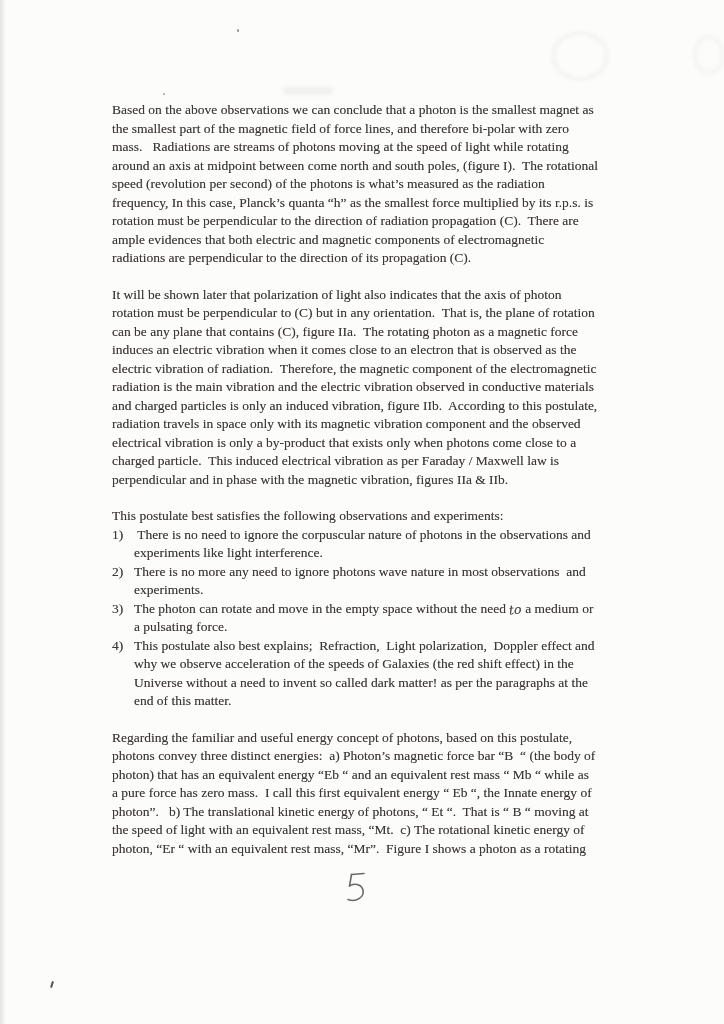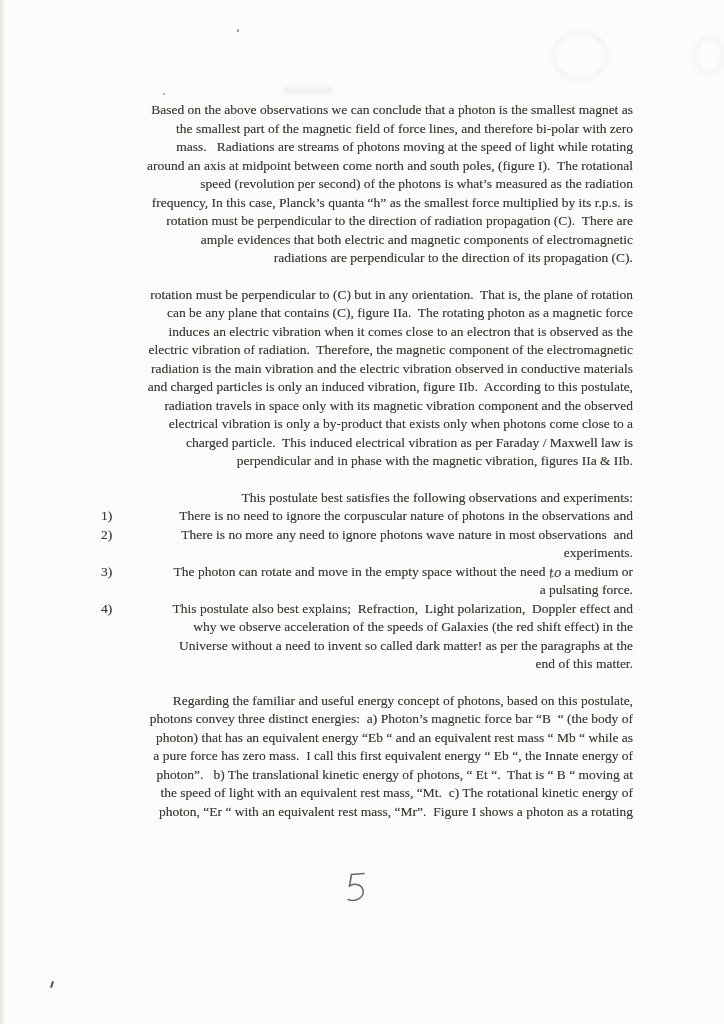--- a/index.html
+++ b/index.html
@@ -7,24 +7,23 @@
   .page{
     position:relative;width:724px;height:1024px;
     background:#fcfcfb;overflow:hidden;
     font-family:"Liberation Serif",serif;color:#3b3733;
   }
   .edge-shadow{
     position:absolute;left:0;top:0;bottom:0;width:6px;
     background:linear-gradient(90deg,#e4e3e0,rgba(252,252,251,0));
   }
   .textblock{
-    position:absolute;left:101px;top:101px;width:532px;
+    position:absolute;left:112px;top:101px;width:532px;
     font-size:13.5px;line-height:18.5px;
     text-shadow:0 0 0.5px rgba(59,55,51,0.45);
-    text-align:right;
   }
   .para{margin:0 0 18px 0;}
   .line{white-space:pre;height:18.5px;}
   .list-item{position:relative;padding-left:22px;}
   .list-item .num{position:absolute;left:0;top:0;white-space:pre;}
   .hand{
     display:inline-block;
     font-family:"DejaVu Serif",serif;font-style:italic;
     font-size:12.5px;color:#4a453f;
     transform:rotate(-4deg) translateY(1px);
@@ -68,39 +67,41 @@
         <div class="line">mass.   Radiations are streams of photons moving at the speed of light while rotating</div>
         <div class="line">around an axis at midpoint between come north and south poles, (figure I).  The rotational</div>
         <div class="line">speed (revolution per second) of the photons is what’s measured as the radiation</div>
         <div class="line">frequency, In this case, Planck’s quanta “h” as the smallest force multiplied by its r.p.s. is</div>
         <div class="line">rotation must be perpendicular to the direction of radiation propagation (C).  There are</div>
         <div class="line">ample evidences that both electric and magnetic components of electromagnetic</div>
         <div class="line">radiations are perpendicular to the direction of its propagation (C).</div>
       </div>
 
     <div class="para">
+        <div class="line">It will be shown later that polarization of light also indicates that the axis of photon</div>
         <div class="line">rotation must be perpendicular to (C) but in any orientation.  That is, the plane of rotation</div>
         <div class="line">can be any plane that contains (C), figure IIa.  The rotating photon as a magnetic force</div>
         <div class="line">induces an electric vibration when it comes close to an electron that is observed as the</div>
         <div class="line">electric vibration of radiation.  Therefore, the magnetic component of the electromagnetic</div>
         <div class="line">radiation is the main vibration and the electric vibration observed in conductive materials</div>
         <div class="line">and charged particles is only an induced vibration, figure IIb.  According to this postulate,</div>
         <div class="line">radiation travels in space only with its magnetic vibration component and the observed</div>
         <div class="line">electrical vibration is only a by-product that exists only when photons come close to a</div>
         <div class="line">charged particle.  This induced electrical vibration as per Faraday / Maxwell law is</div>
         <div class="line">perpendicular and in phase with the magnetic vibration, figures IIa &amp; IIb.</div>
       </div>
 
     <div class="para">
       <div class="line">This postulate best satisfies the following observations and experiments:</div>
 
       <div class="list-item">
         <span class="num">1)</span>
         <div>
             <div class="line"> There is no need to ignore the corpuscular nature of photons in the observations and</div>
+            <div class="line">experiments like light interference.</div>
           </div>
       </div>
 
       <div class="list-item">
         <span class="num">2)</span>
         <div>
             <div class="line">There is no more any need to ignore photons wave nature in most observations  and</div>
             <div class="line">experiments.</div>
           </div>
       </div>

